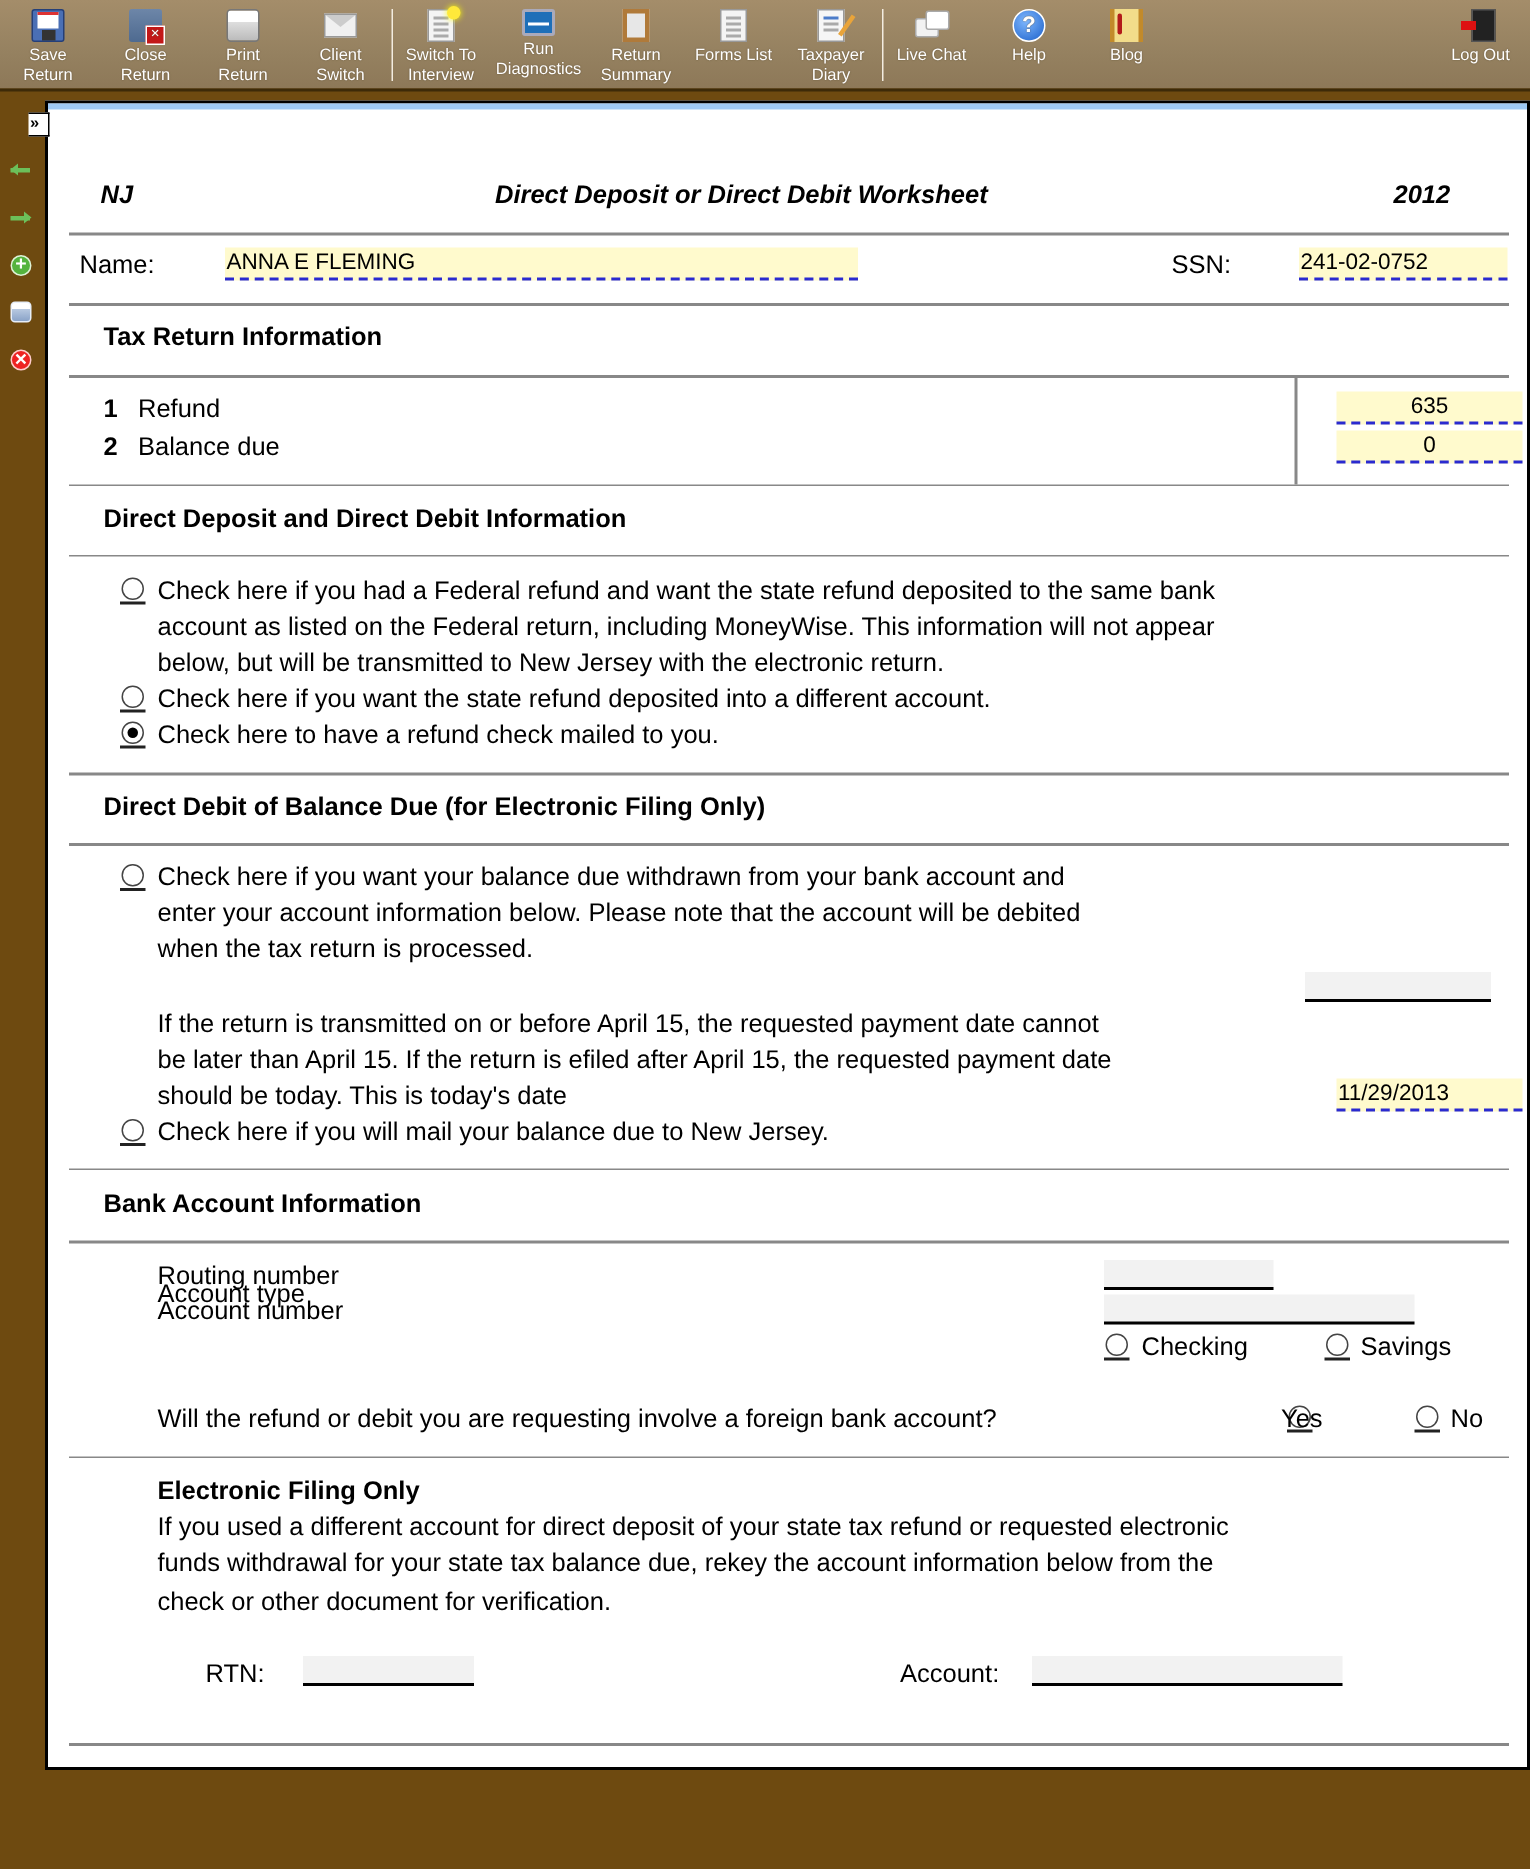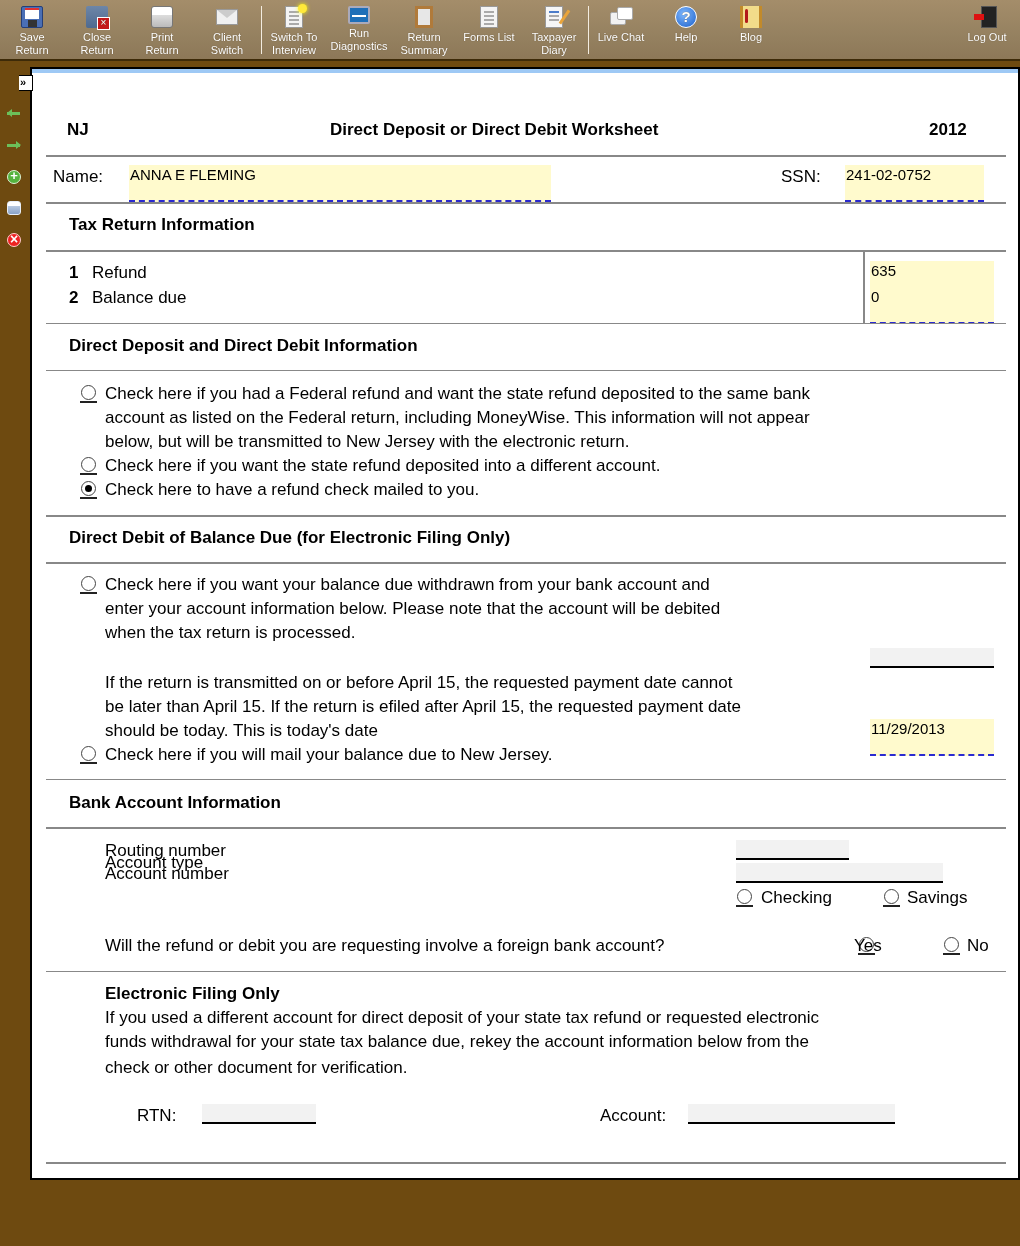--- a/index.html
+++ b/index.html
@@ -66,27 +66,27 @@
   .page-topbar { position: absolute; left: 0; top: 0; width: 100%; height: 4px; background: #9ec9f5; }
   .expander {
     position: absolute; left: 19px; top: 75px; width: 14px; height: 16px; background: #fff;
     border: 1px solid #000; border-left: none; font-size: 11px; line-height: 13px; font-weight: bold; text-align: left; padding-left: 1px; cursor: pointer;
   }
   .hr { position: absolute; left: 14px; width: 960px; height: 2px; background: #888; }
   .hr.thin { height: 1px; }
 
   .txt { position: absolute; font-size: 17px; color: #000; white-space: nowrap; }
   .hdr { font-family: "Liberation Sans", sans-serif; font-weight: bold; font-size: 17px; }
-  .title-row { font-weight: bold; font-size: 17px; }
+  .title-row { font-weight: bold; font-size: 17px; font-style: italic; }
 
   .field {
-    position: absolute; height: 37px; background: #fffacd; border-bottom: 2px dashed #2a2ad0;
-    font-size: 15px; line-height: 20px; padding: 0 1px; color: #000;
-  }
-  .field.right { text-align: left; }
+    position: absolute; height: 22px; background: #fffacd; border-bottom: 2px dashed #2a2ad0;
+    font-size: 15px; line-height: 20px; padding: 0 1px; color: #000; margin-left: 21px;
+  }
+  .field.right { text-align: center; }
   .empty-field { position: absolute; height: 20px; background: #f2f2f2; border-bottom: 2px solid #000; cursor: text; }
 
   .radio {
     position: absolute; width: 17px; height: 19px; cursor: pointer;
   }
   .radio::before {
     content: ""; position: absolute; left: 1px; top: 1px; width: 13px; height: 13px; border-radius: 50%;
     border: 1.5px solid #444; background: #fff;
   }
   .radio::after { content: ""; position: absolute; left: 0; bottom: 0; width: 17px; height: 2px; background: #222; }

